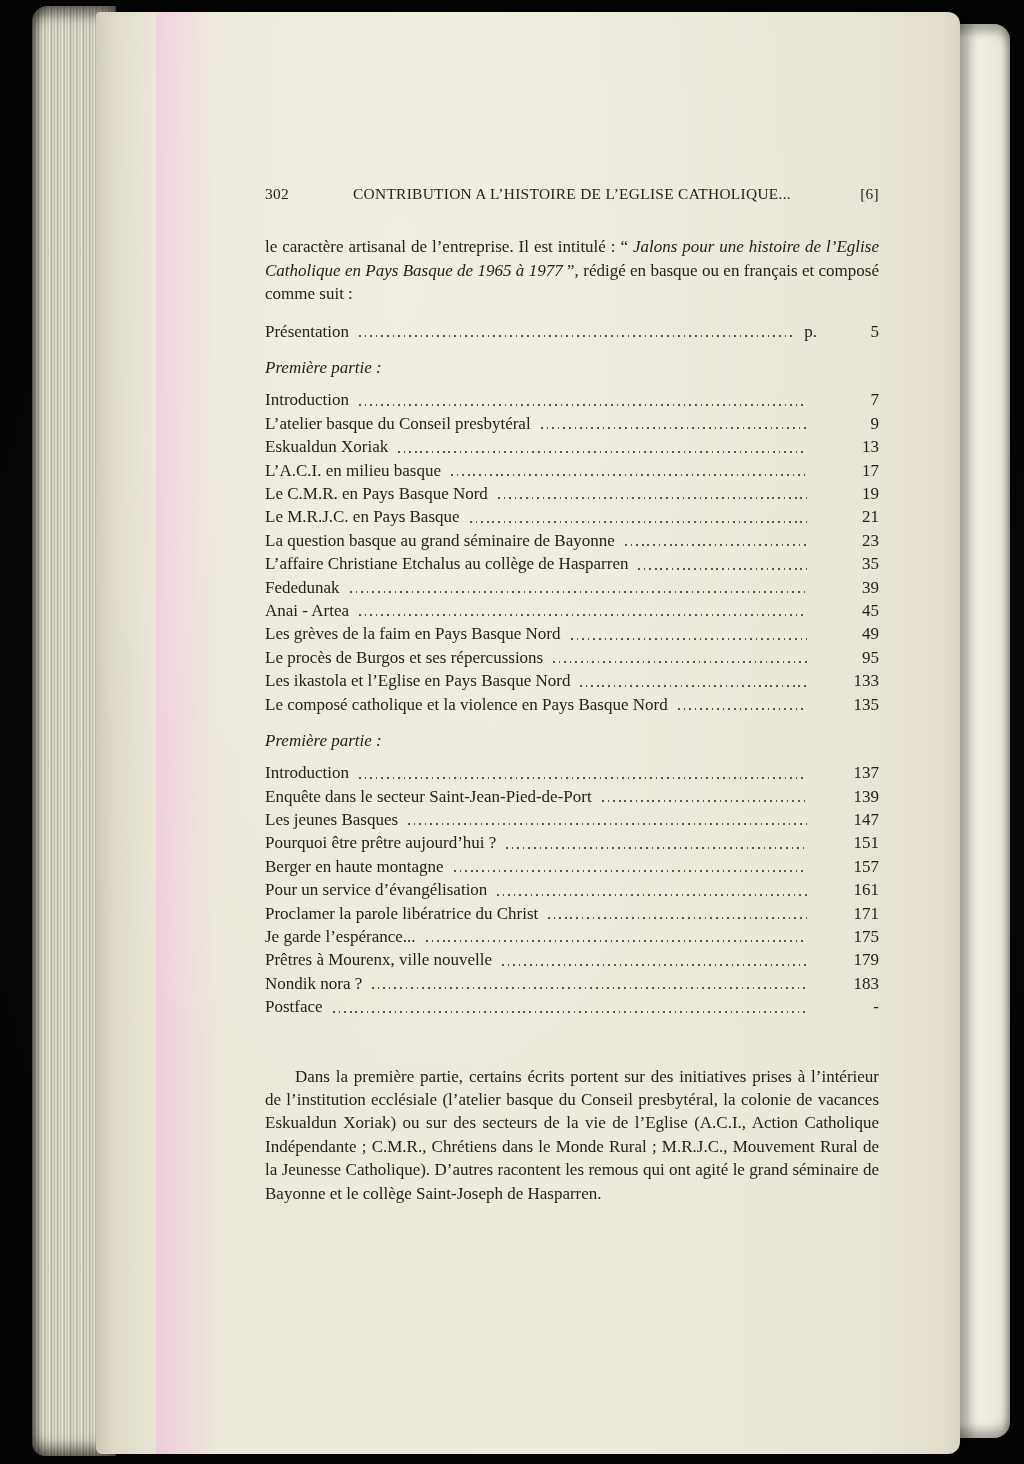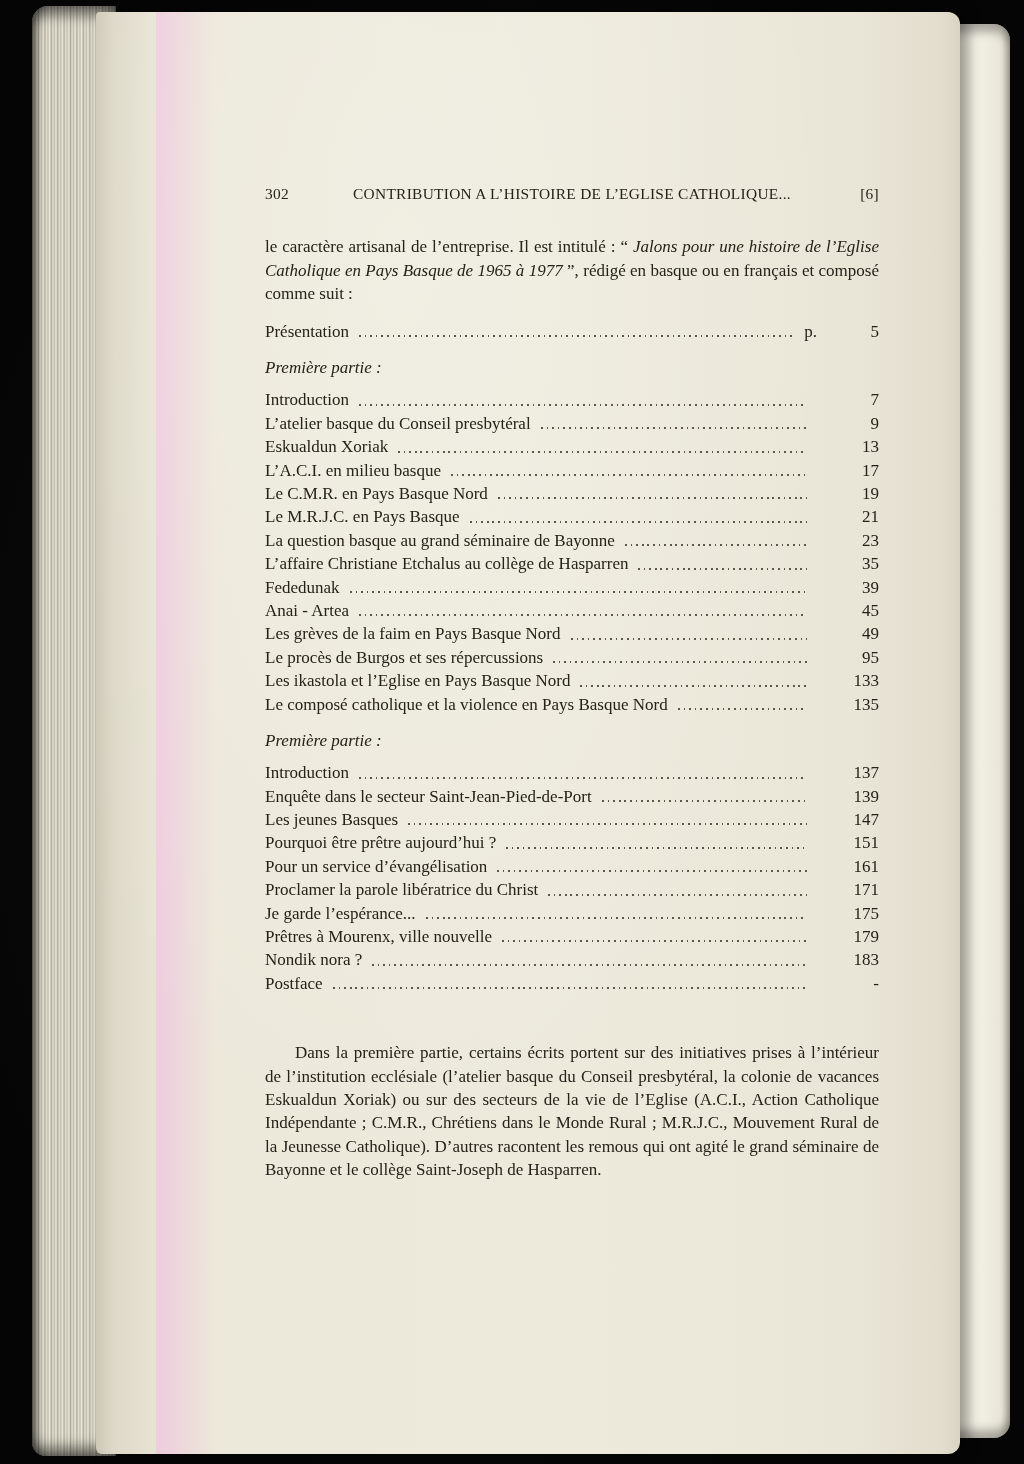--- a/index.html
+++ b/index.html
@@ -228,20 +228,25 @@
             <span class="toc-label">Les jeunes Basques</span>
             <span class="leader"></span>
             <span class="toc-page">147</span>
           </div>
           <div class="toc-row">
             <span class="toc-label">Pourquoi être prêtre aujourd’hui ?</span>
             <span class="leader"></span>
             <span class="toc-page">151</span>
           </div>
           <div class="toc-row">
+            <span class="toc-label">Berger en haute montagne</span>
+            <span class="leader"></span>
+            <span class="toc-page">157</span>
+          </div>
+          <div class="toc-row">
             <span class="toc-label">Pour un service d’évangélisation</span>
             <span class="leader"></span>
             <span class="toc-page">161</span>
           </div>
           <div class="toc-row">
             <span class="toc-label">Proclamer la parole libératrice du Christ</span>
             <span class="leader"></span>
             <span class="toc-page">171</span>
           </div>
           <div class="toc-row">

